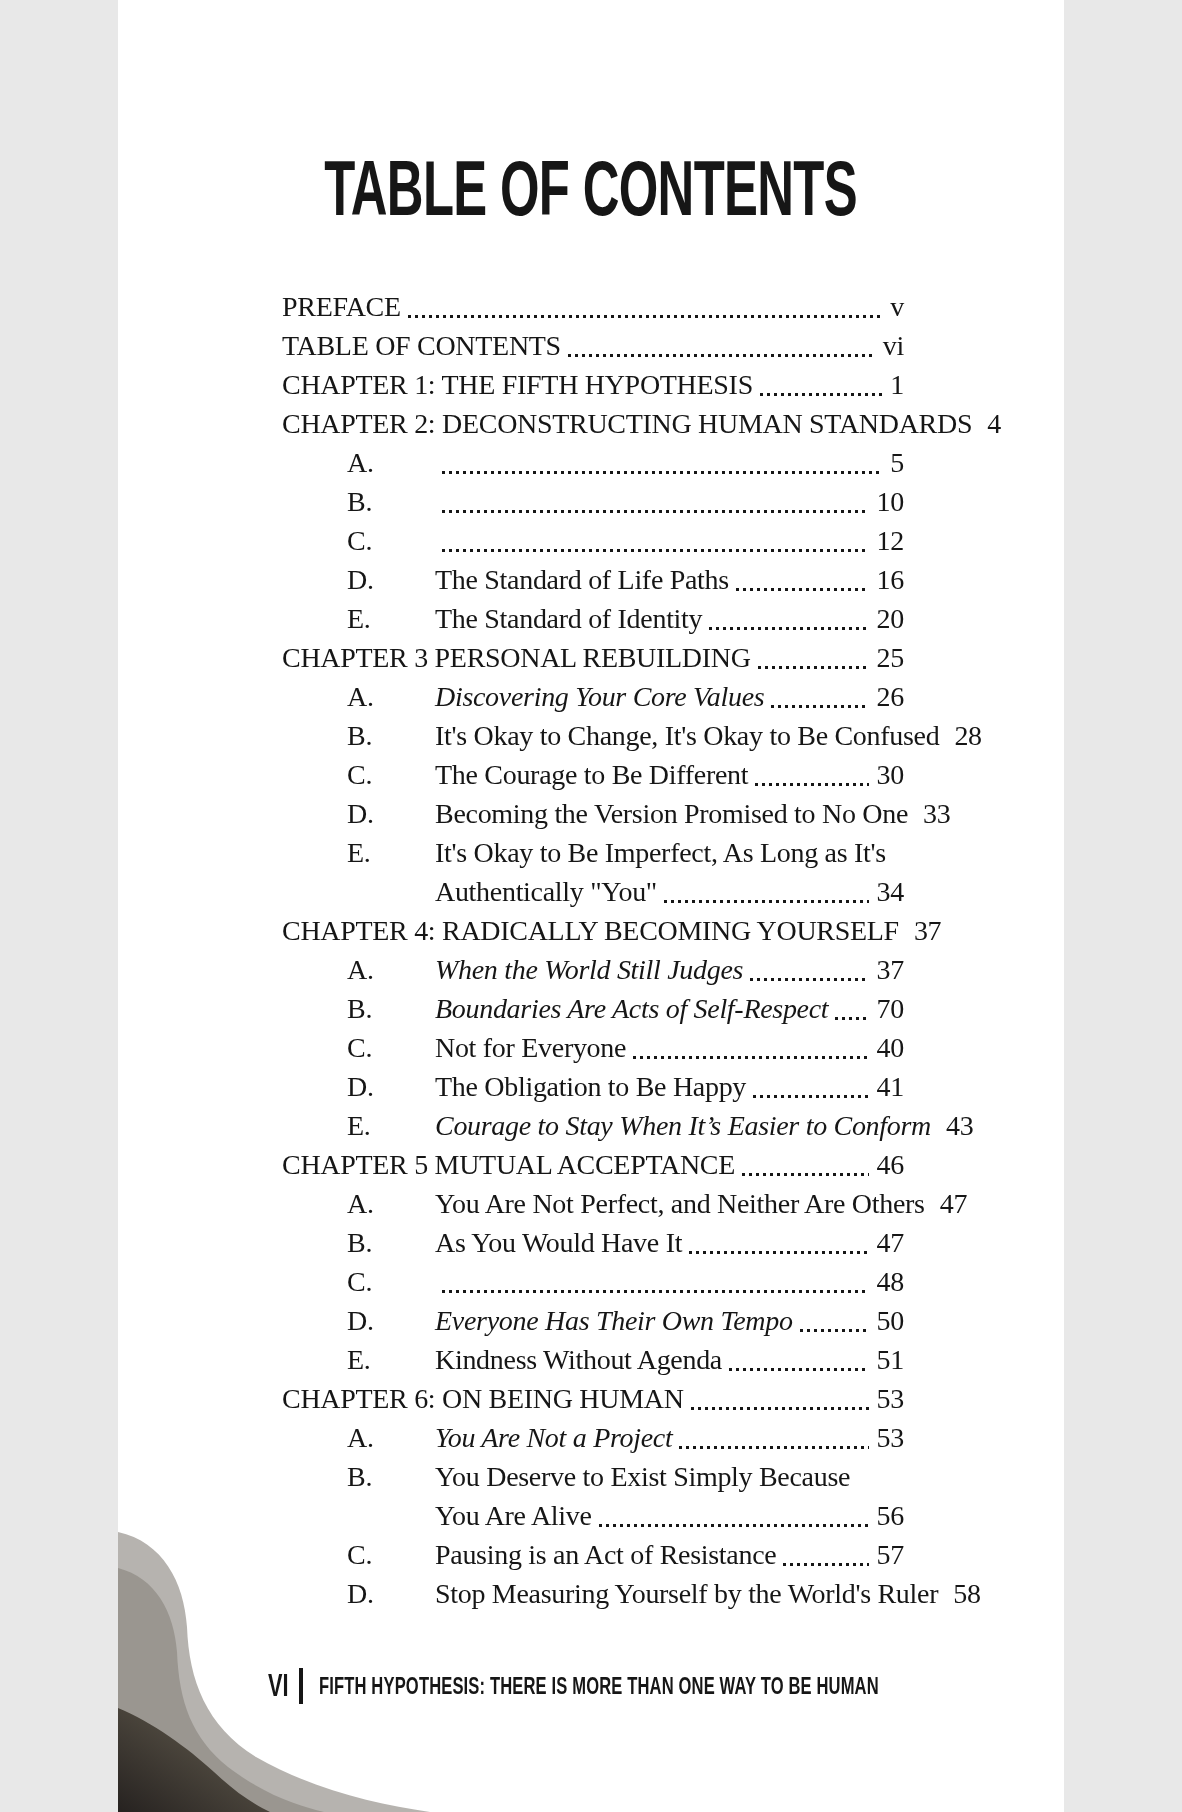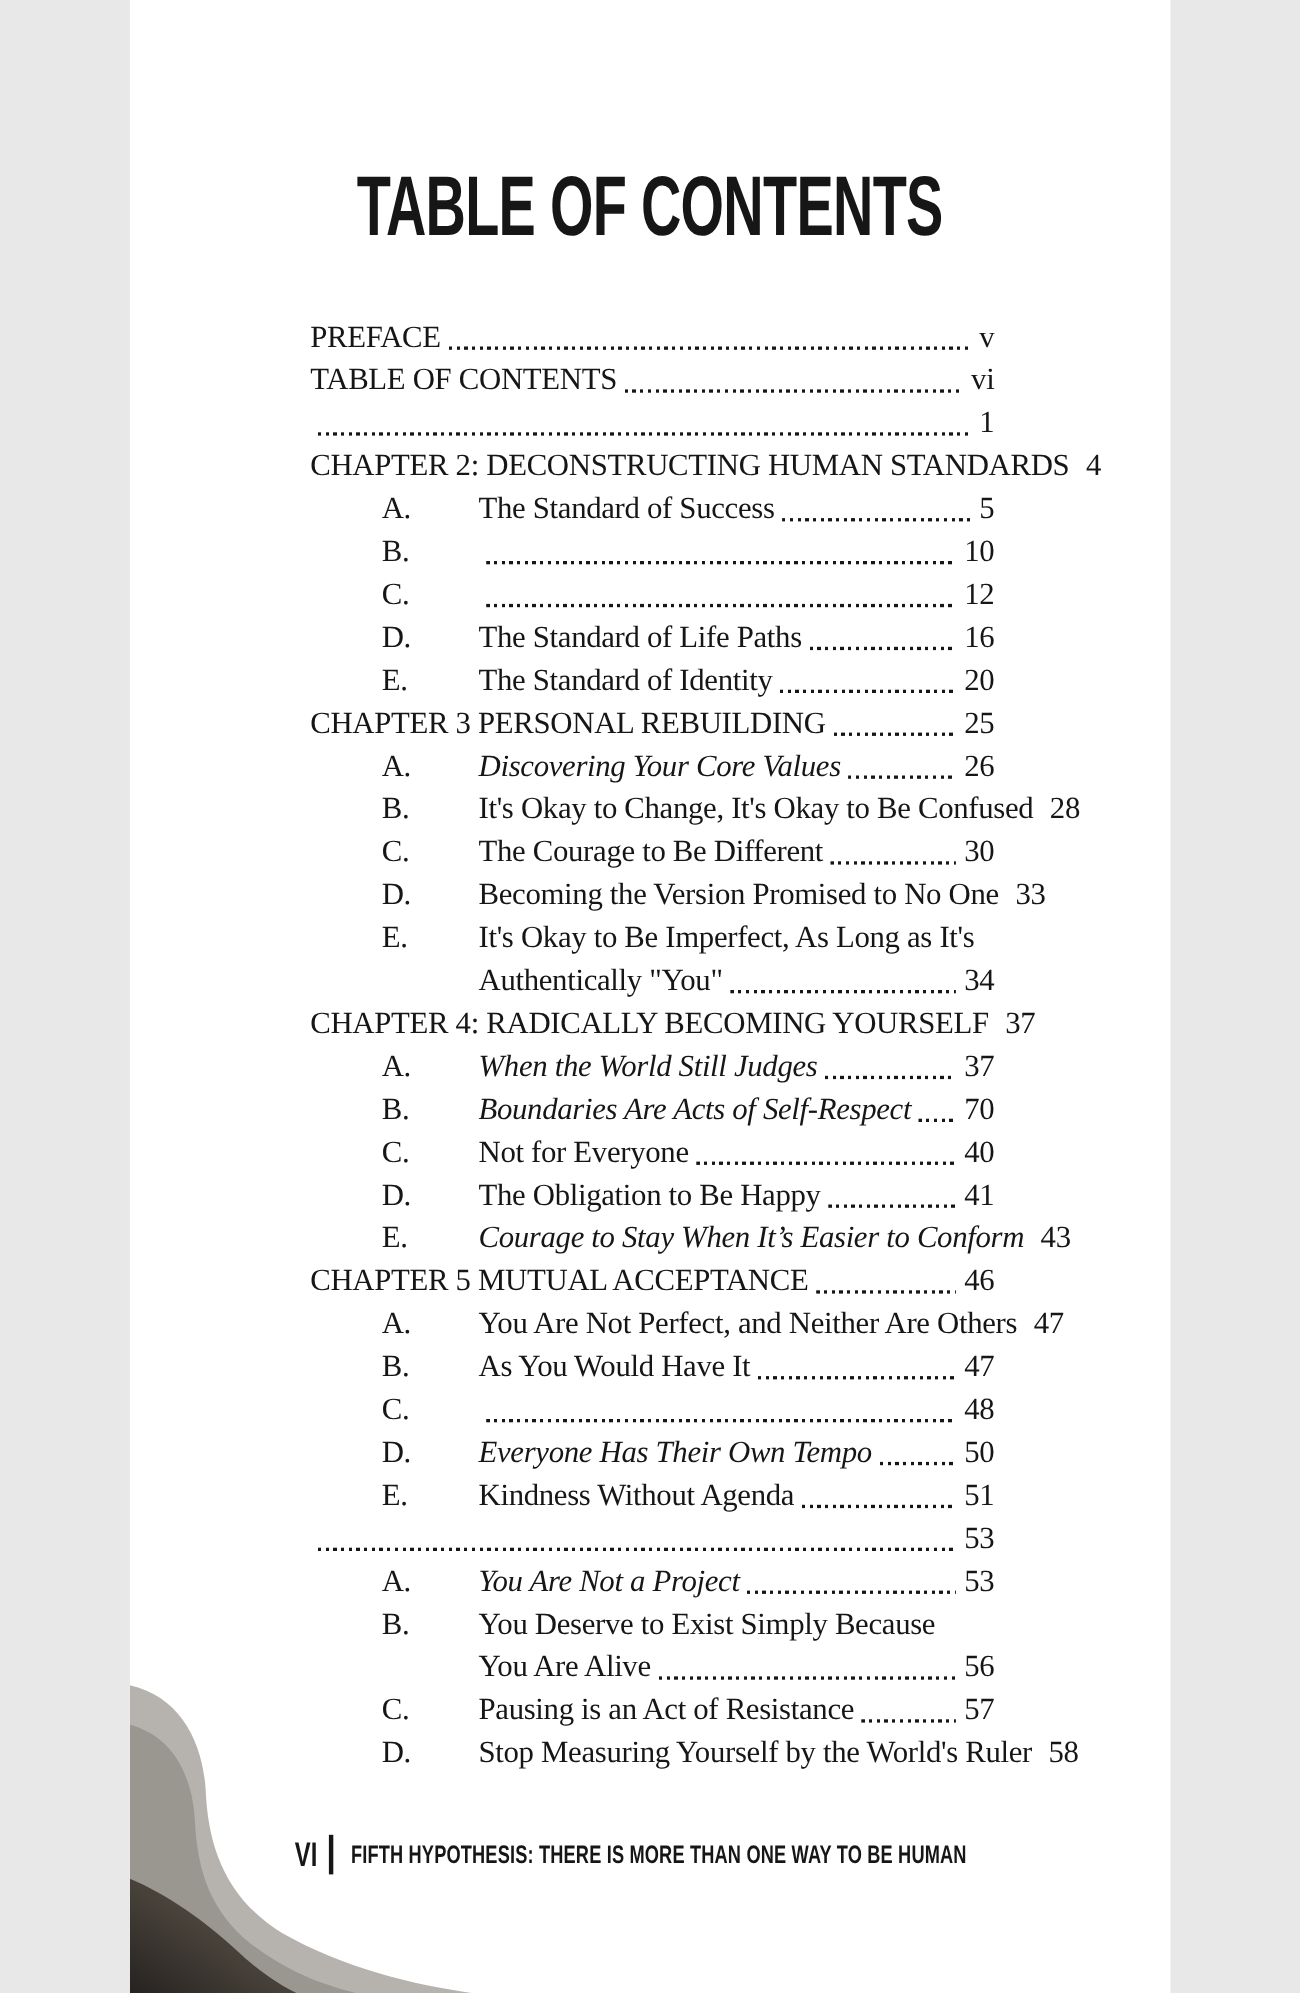--- a/index.html
+++ b/index.html
@@ -124,32 +124,32 @@
       <span class="page-num">v</span>
     </div>
       <div class="row top">
 
       <span class="text">TABLE OF CONTENTS</span>
       <span class="leader"></span>
       <span class="page-num">vi</span>
     </div>
       <div class="row top">
 
+      <span class="text">CHAPTER 1: THE FIFTH HYPOTHESIS</span>
       <span class="leader"></span>
       <span class="page-num">1</span>
     </div>
       <div class="row top">
 
       <span class="text">CHAPTER 2: DECONSTRUCTING HUMAN STANDARDS</span>
       <span class="leader"></span>
       <span class="page-num">4</span>
     </div>
       <div class="row sub">
       <span class="label">A.</span>
-      <span class="text">The Standard of Success</span>
       <span class="leader"></span>
       <span class="page-num">5</span>
     </div>
       <div class="row sub">
       <span class="label">B.</span>
       <span class="leader"></span>
       <span class="page-num">10</span>
     </div>
       <div class="row sub">
       <span class="label">C.</span>
@@ -275,20 +275,21 @@
       <span class="page-num">50</span>
     </div>
       <div class="row sub">
       <span class="label">E.</span>
       <span class="text">Kindness Without Agenda</span>
       <span class="leader"></span>
       <span class="page-num">51</span>
     </div>
       <div class="row top">
 
+      <span class="text">CHAPTER 6: ON BEING HUMAN</span>
       <span class="leader"></span>
       <span class="page-num">53</span>
     </div>
       <div class="row sub">
       <span class="label">A.</span>
       <span class="text italic">You Are Not a Project</span>
       <span class="leader"></span>
       <span class="page-num">53</span>
     </div>
       <div class="row sub no-page">

